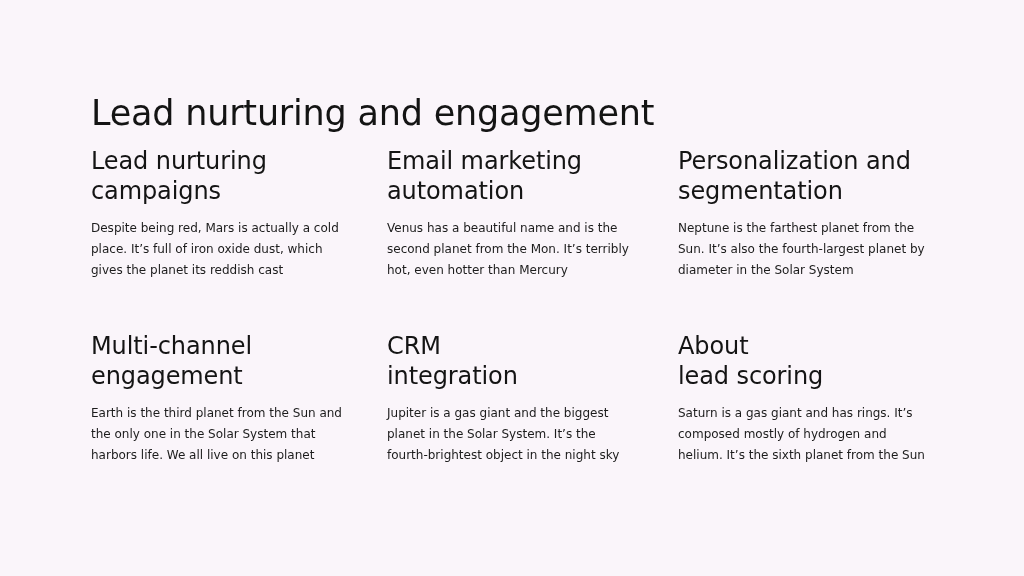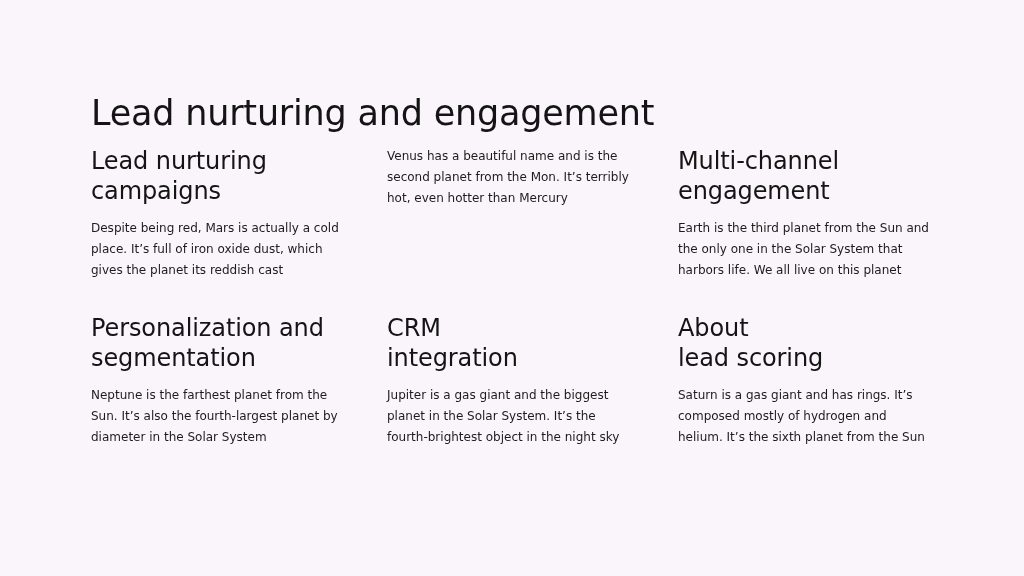--- a/index.html
+++ b/index.html
@@ -31,21 +31,21 @@
     white-space: nowrap;
   }
   .grid {
     position: absolute;
     left: 91px;
     top: 146px;
     width: 860px;
     display: grid;
     grid-template-columns: 296px 291px 273px;
     grid-template-rows: auto auto;
-    row-gap: 32px;
+    row-gap: 50px;
   }
   .cell {
     width: 252px;
   }
   .cell-heading {
     font-size: 24px;
     font-weight: 400;
     line-height: 30px;
     color: #141414;
     margin: 0 0 12px 0;
@@ -69,33 +69,35 @@
 
   <div class="grid">
 
     <div class="cell">
       <h2 class="cell-heading">Lead nurturing
 campaigns</h2>
       <p class="cell-body">Despite being red, Mars is actually a cold place. It’s full of iron oxide dust, which gives the planet its reddish cast</p>
     </div>
 
     <div class="cell">
+      <h2 class="cell-heading">Email marketing
+automation</h2>
       <p class="cell-body">Venus has a beautiful name and is the second planet from the Mon. It’s terribly hot, even hotter than Mercury</p>
+    </div>
+
+    <div class="cell">
+      <h2 class="cell-heading">Personalization and
+segmentation</h2>
+      <p class="cell-body">Neptune is the farthest planet from the Sun. It’s also the fourth-largest planet by diameter in the Solar System</p>
     </div>
 
     <div class="cell">
       <h2 class="cell-heading">Multi-channel
 engagement</h2>
       <p class="cell-body">Earth is the third planet from the Sun and the only one in the Solar System that harbors life. We all live on this planet</p>
-    </div>
-
-    <div class="cell">
-      <h2 class="cell-heading">Personalization and
-segmentation</h2>
-      <p class="cell-body">Neptune is the farthest planet from the Sun. It’s also the fourth-largest planet by diameter in the Solar System</p>
     </div>
 
     <div class="cell">
       <h2 class="cell-heading">CRM
 integration</h2>
       <p class="cell-body">Jupiter is a gas giant and the biggest planet in the Solar System. It’s the fourth-brightest object in the night sky</p>
     </div>
 
     <div class="cell">
       <h2 class="cell-heading">About

